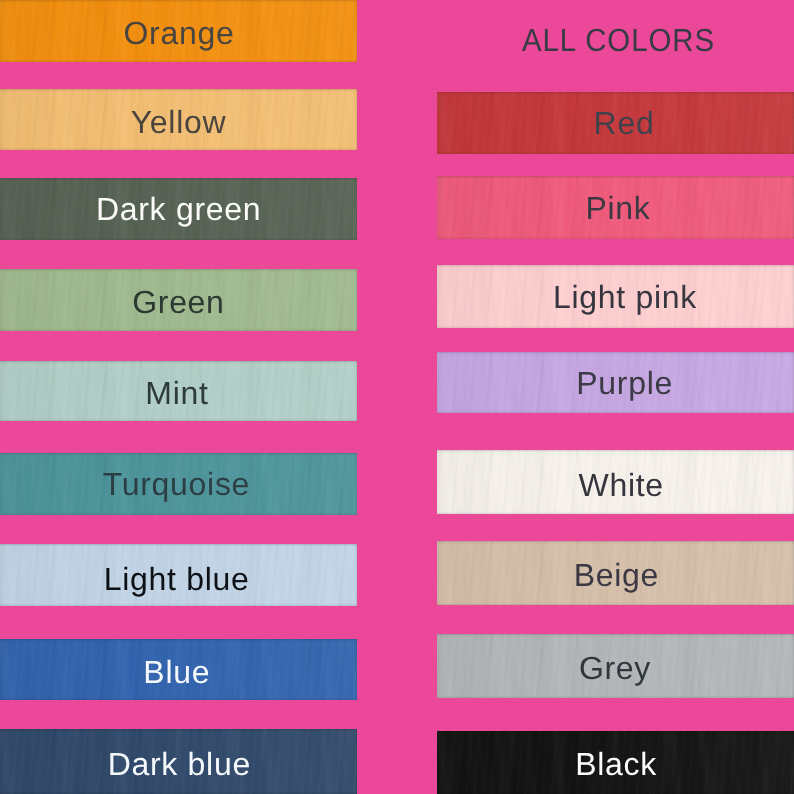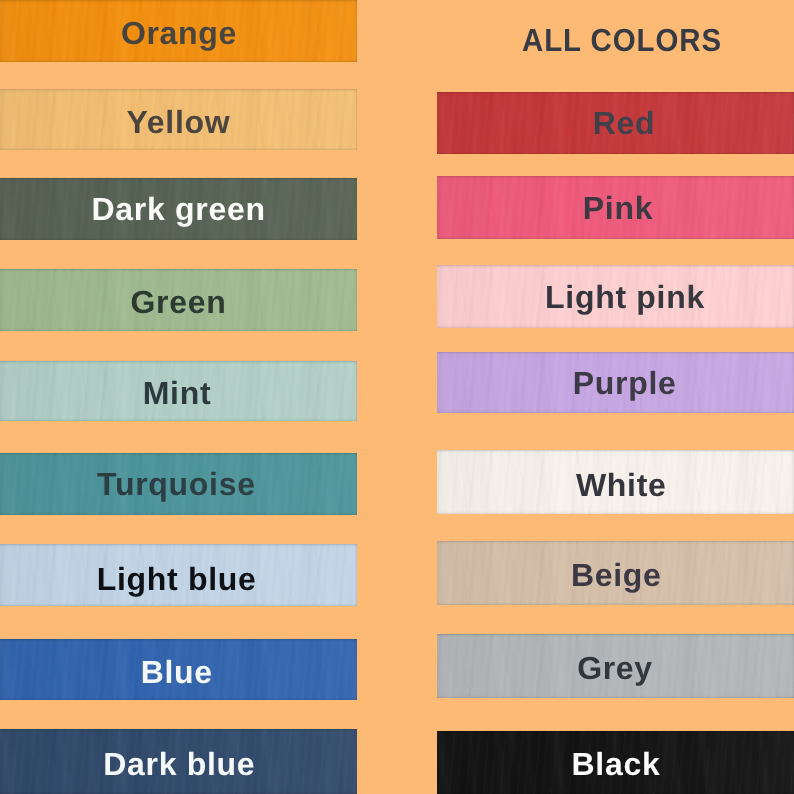--- a/index.html
+++ b/index.html
@@ -143,21 +143,21 @@
   #sw-beige{left:437px;top:541px;width:357px;height:64px;}
   #sw-beige>.label{top:18.25px;transform:translateX(0.80px);}
   #sw-grey{left:437px;top:634px;width:357px;height:64px;}
   #sw-grey>.label{top:18.05px;transform:translateX(-0.50px);}
   #sw-black{left:437px;top:731px;width:357px;height:63px;}
   #sw-black>.label{top:16.55px;transform:translateX(0.50px);}
 </style>
 </head>
 <body>
 
-<div id="board" style="background-color: #fdba74; font-weight: bold;">
+<div id="board" style="background-color: #ec4899;">
 
   <div id="left-column">
     <div class="swatch" id="sw-orange" style="background-color: rgb(244, 144, 14);">
       <div class="grain"></div>
       <div class="grain2"></div>
       <div class="edge"></div>
       <span class="label" style="color: rgb(71, 68, 64);">Orange</span>
     </div>
     <div class="swatch" id="sw-yellow" style="background-color: rgb(244, 191, 115);">
       <div class="grain"></div>

